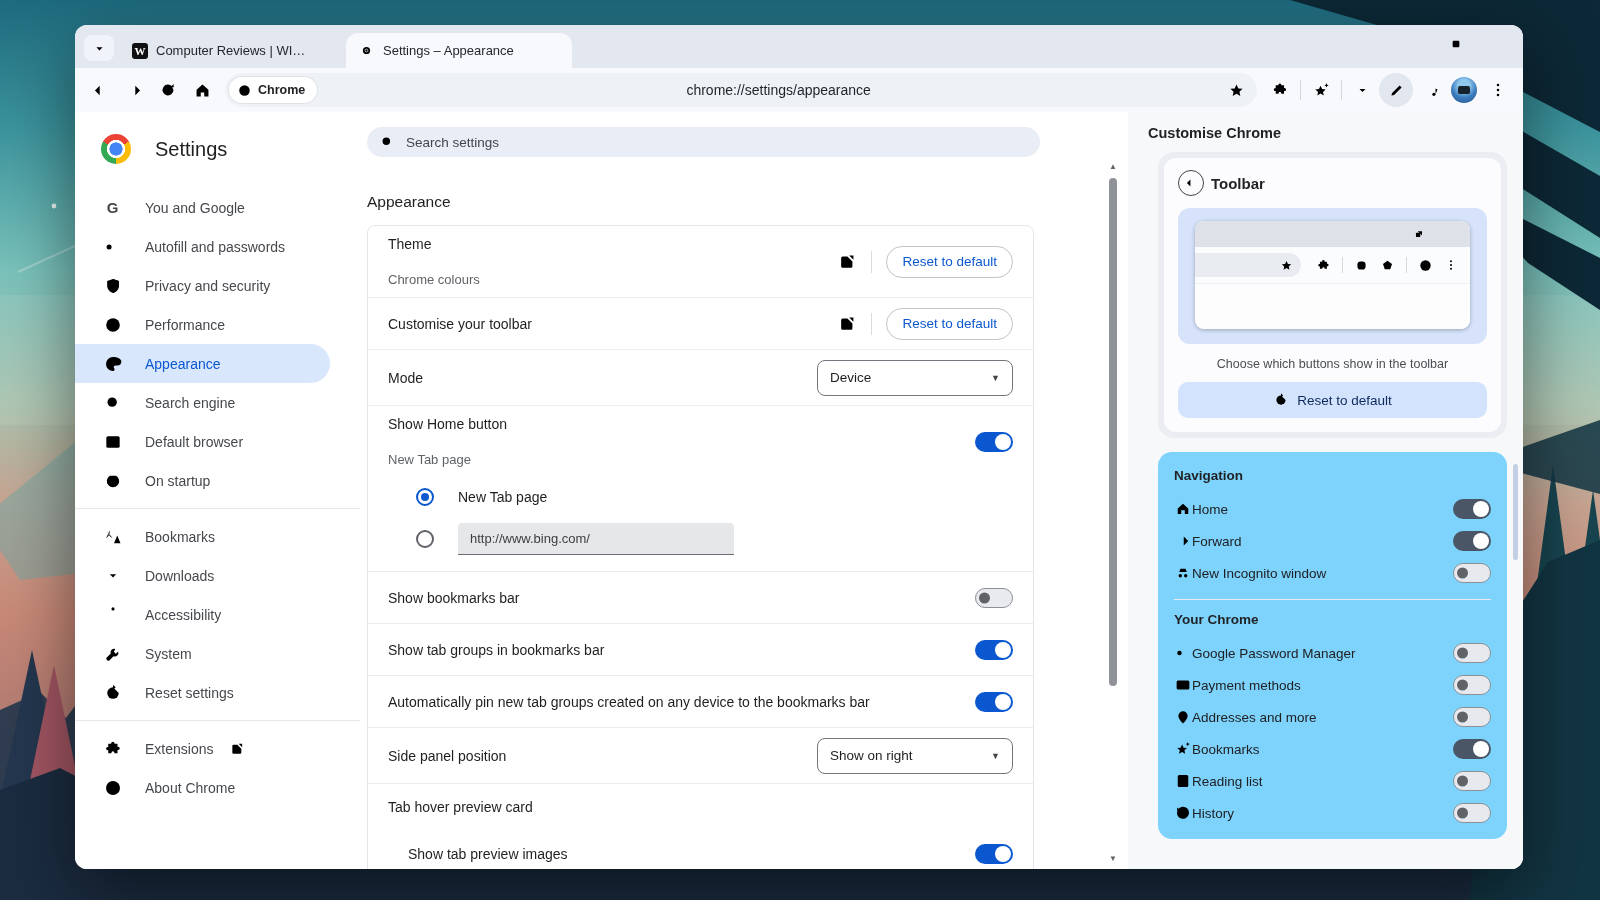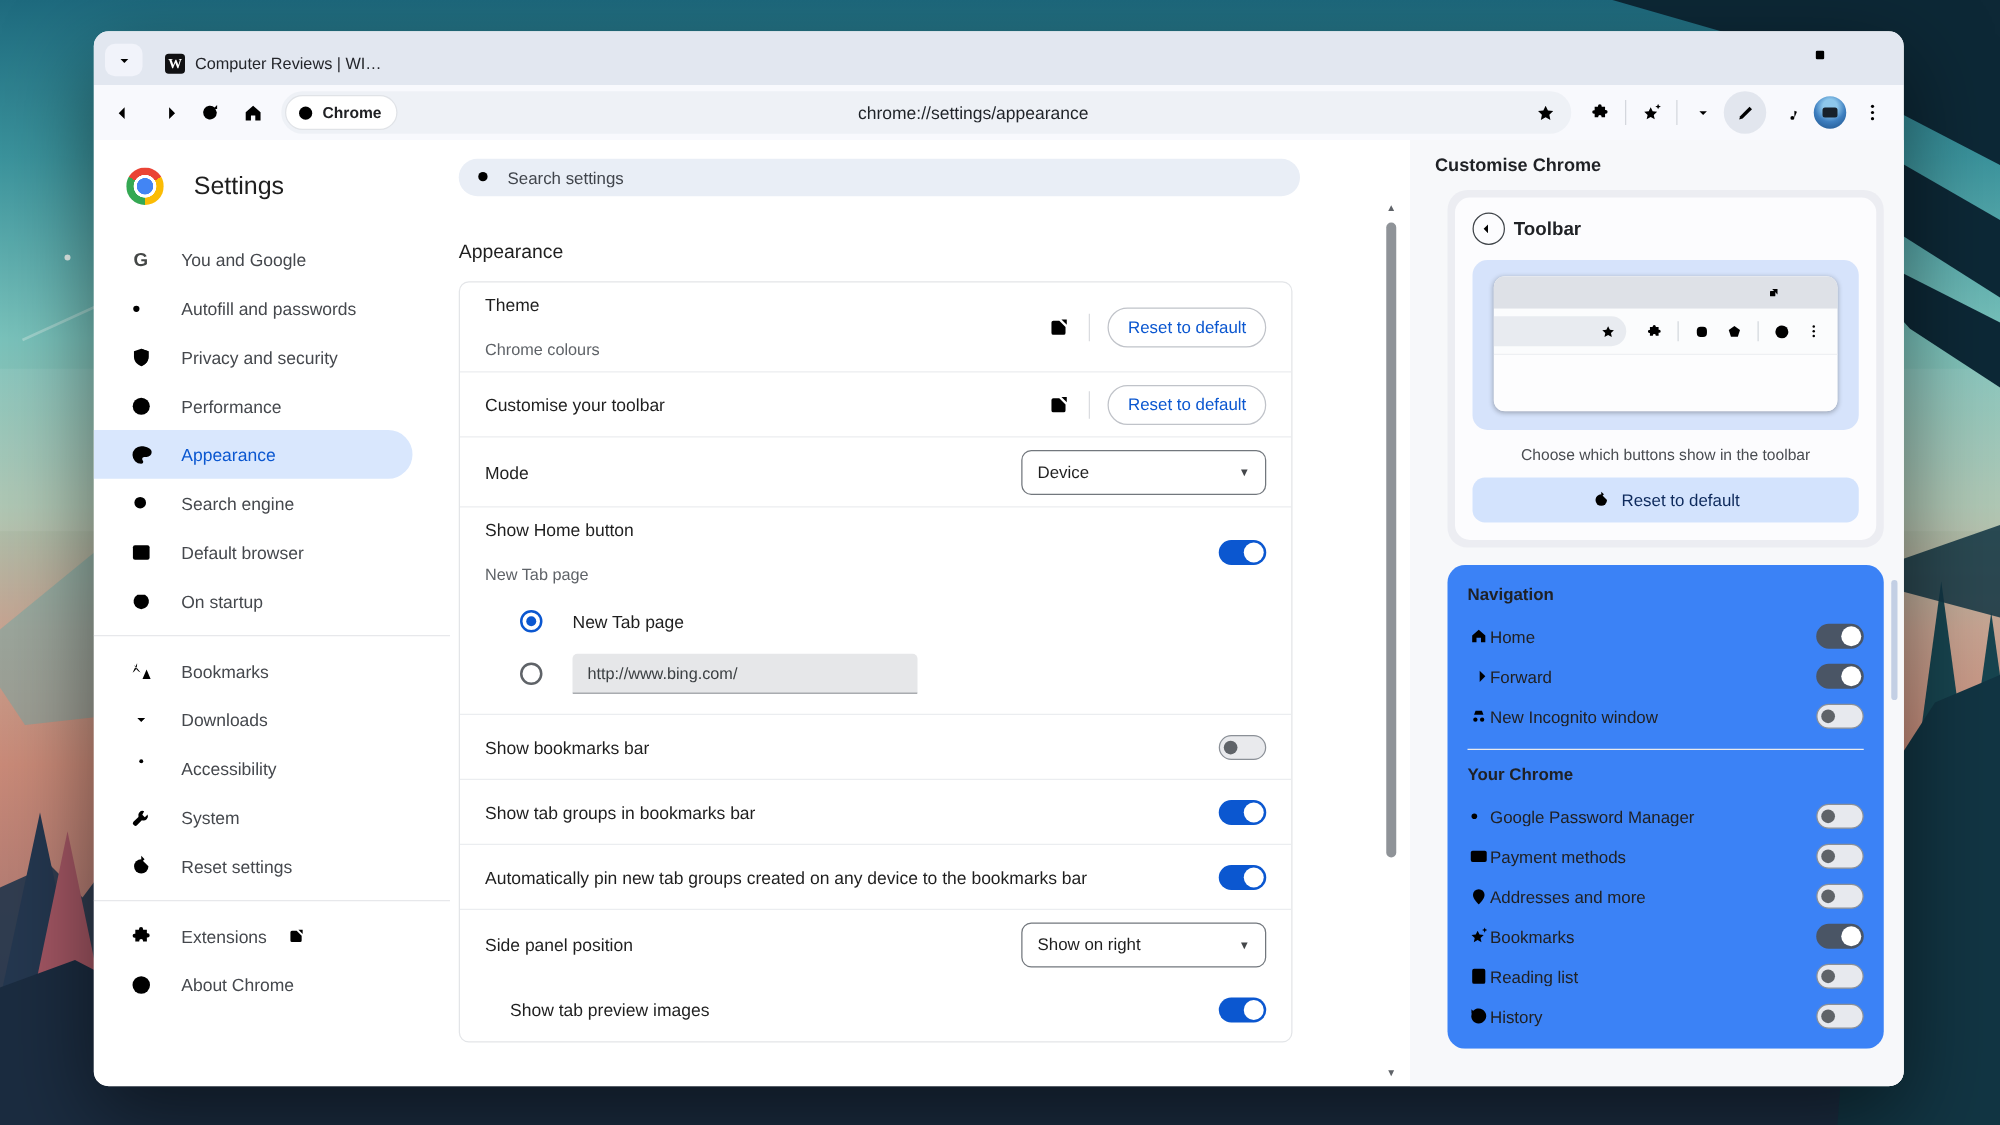--- a/index.html
+++ b/index.html
@@ -123,21 +123,21 @@
   .minititle{height:26px;background:#dee1e7;display:flex;align-items:center;justify-content:flex-end;
     gap:19px;padding-right:14px;color:#43474e;}
   .minitools{height:36px;background:#fbfcfd;display:flex;align-items:center;gap:11px;padding:0 12px 0 0;color:#3f4449;}
   .minipill{width:118px;height:24px;border-radius:0 12px 12px 0;background:#e8ebf0;margin-right:4px;
     display:flex;align-items:center;justify-content:flex-end;padding-right:8px;color:#3f4449;}
   .minidiv{width:1px;height:16px;background:#d4d7dd;}
   .minibody{height:46px;background:#fdfdfe;border-top:1px solid #eef0f3;}
   .spcaption{text-align:center;font-size:12.5px;color:#4a4d52;margin:13px 0 11px;}
   .spreset{height:36px;border-radius:10px;background:#d3e3fd;display:flex;align-items:center;
     justify-content:center;gap:8px;font-size:13.5px;font-weight:500;color:#0e2a5c;}
-  .card2{margin-top:14px;background:#3b82f6;border-radius:14px;padding:14px 16px 10px;}
+  .card2{margin-top:14px;background:#7dd3fc;border-radius:14px;padding:14px 16px 10px;}
   .sptitle{font-size:13.5px;font-weight:700;color:#1f2125;margin:2px 0 10px;}
   .sprow{height:32px;display:flex;align-items:center;}
   .sprow .ic{color:#3f4449;}
   .sprow .lbl{flex:1;font-size:13.5px;font-weight:500;color:#202124;white-space:nowrap;overflow:hidden;}
   .spdiv{border-top:1px solid #e8eaee;margin:10px 0 12px;}
   .spthumb{position:absolute;right:5px;top:352px;width:5px;height:96px;border-radius:3px;background:#c3cfe4;}
 </style>
 </head>
 <body>
 
@@ -371,20 +371,31 @@
     </div>
     <div class="tab">
       <span class="fav-wired">W</span>
       <span class="ttl">Computer Reviews | WIRED</span>
       <span class="tabclose">
         <svg class="ic" width="13" height="13">
             <use href="#i-close"></use>
           </svg>
       </span>
     </div>
+    <div class="tab active">
+      <svg class="ic" width="17" height="17" style="color:#4b7fe8">
+          <use href="#i-gearfill"></use>
+        </svg>
+      <span class="ttl">Settings – Appearance</span>
+      <span class="tabclose">
+        <svg class="ic" width="13" height="13">
+            <use href="#i-close"></use>
+          </svg>
+      </span>
+    </div>
     <div class="newtab">
       <svg class="ic" width="17" height="17">
           <use href="#i-plus"></use>
         </svg>
     </div>
     <div class="wctrls">
       <div class="wctrl">
           <svg class="ic" width="17" height="17">
             <use href="#i-min"></use>
           </svg>
@@ -658,20 +669,25 @@
             </span>
         </div>
         <div class="row" style="min-height:56px;">
           <div class="rtxt">
               <div class="rtitle">Side panel position</div>
             </div>
           <div class="select">
             <span>Show on right</span>
             <span class="caret">▼</span>
           </div>
+        </div>
+        <div class="row" style="min-height:46px;">
+          <div class="rtxt">
+              <div class="rtitle">Tab hover preview card</div>
+            </div>
         </div>
         <div class="row indent" style="border-top:0;min-height:50px;">
           <div class="rtxt">
               <div class="rtitle">Show tab preview images</div>
             </div>
           <span class="tg on">
               <span class="knob"></span>
             </span>
         </div>
       </div>

